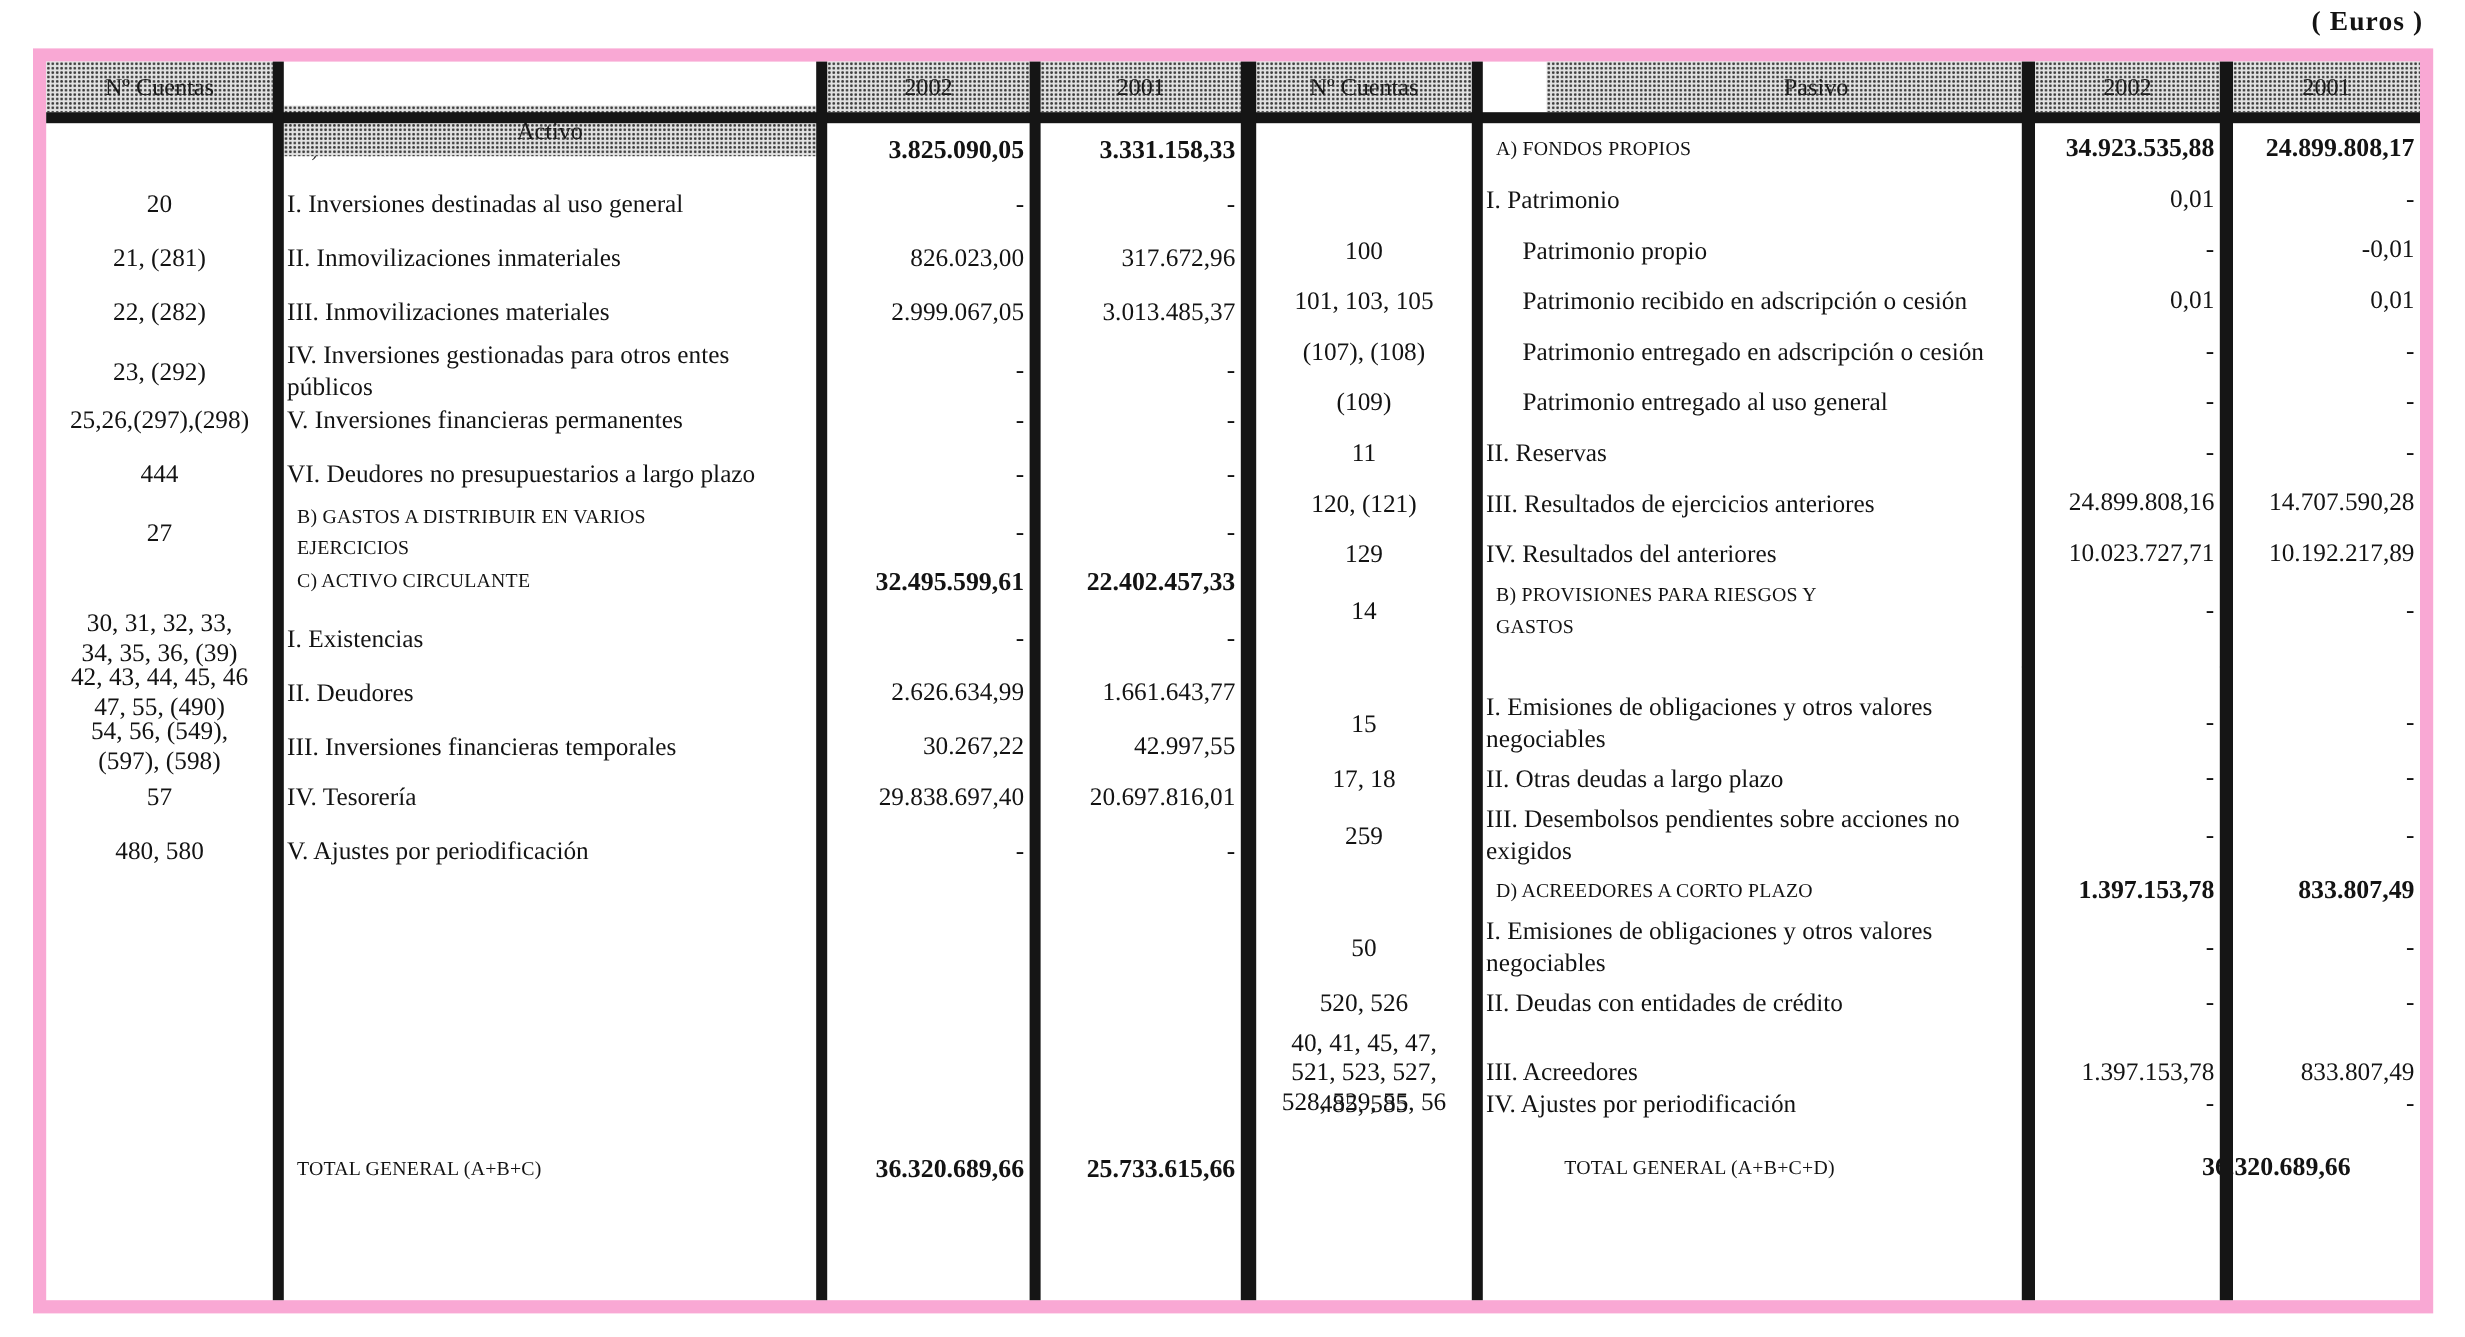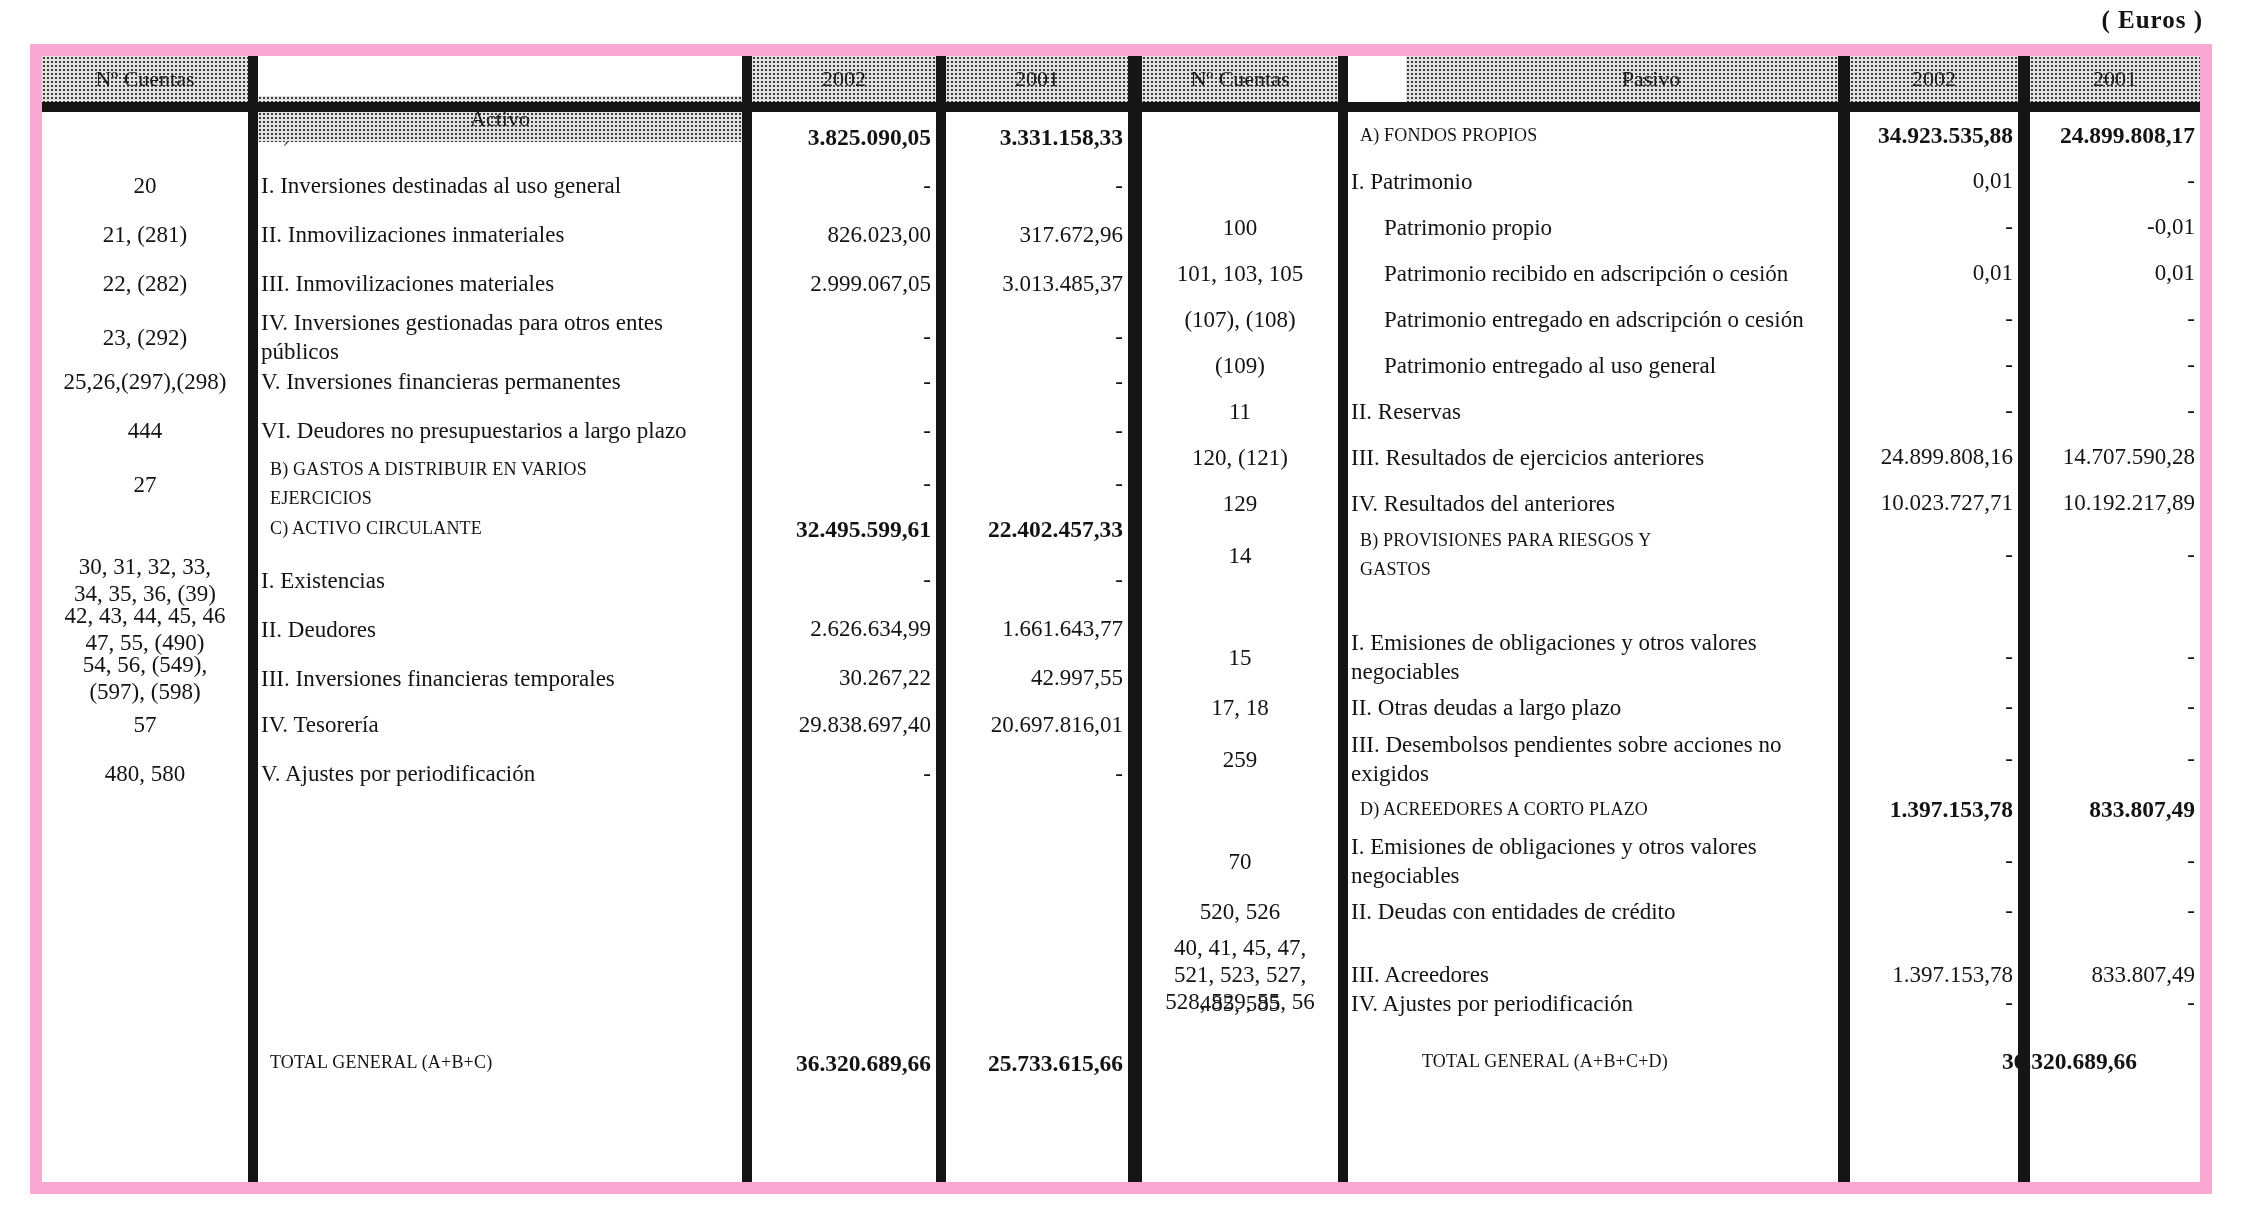--- a/index.html
+++ b/index.html
@@ -357,21 +357,21 @@
       <div class="row bold">
         <div class="cell acct"></div>
         <div class="gap"></div>
         <div class="cell lbl">D) ACREEDORES A CORTO PLAZO</div>
         <div class="gap"></div>
         <div class="cell val">1.397.153,78</div>
         <div class="gap"></div>
         <div class="cell val">833.807,49</div>
       </div>
       <div class="row two">
-        <div class="cell acct">70</div>
+        <div class="cell acct">50</div>
         <div class="gap"></div>
         <div class="cell lbl">I. Emisiones de obligaciones y otros valores
 negociables</div>
         <div class="gap"></div>
         <div class="cell val">-</div>
         <div class="gap"></div>
         <div class="cell val">-</div>
       </div>
       <div class="row">
         <div class="cell acct">520, 526</div>

